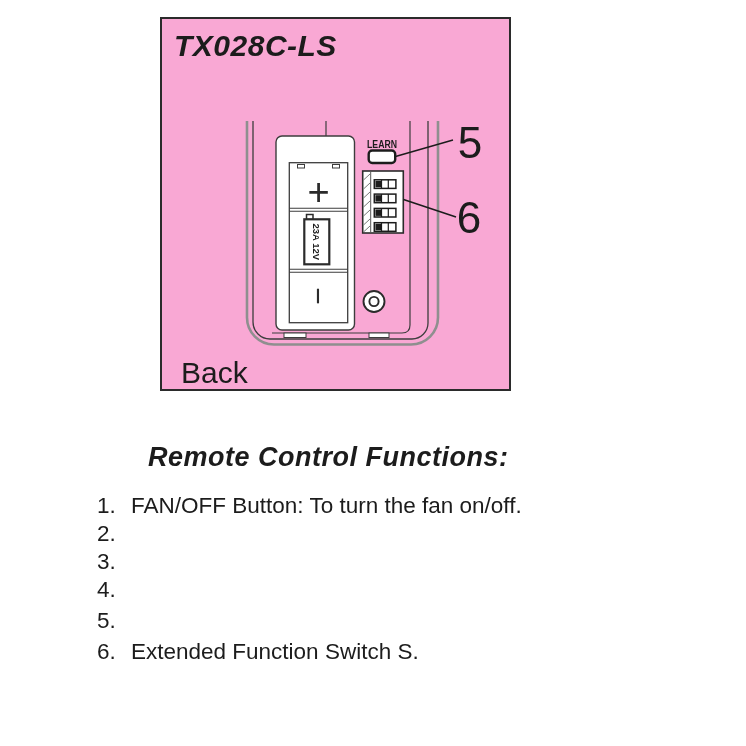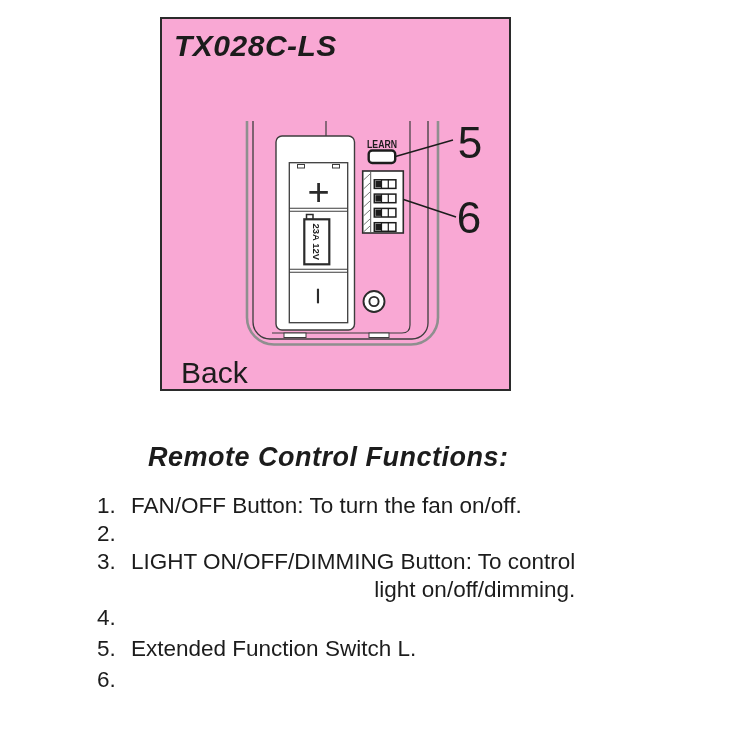--- a/index.html
+++ b/index.html
@@ -30,21 +30,21 @@
     font-size:27px;font-weight:bold;font-style:italic;
     letter-spacing:0.5px;white-space:nowrap;
   }
   .functions-list{
     position:absolute;left:97px;top:492px;width:620px;
     font-size:22.5px;line-height:28px;
   }
   .function-item{display:flex;align-items:flex-start;}
   .function-item.gap{margin-top:3px;}
   .item-number{width:34px;flex:0 0 34px;}
-  .item-text{white-space:pre-line;text-align:right;}
+  .item-text{white-space:pre-line;}
 </style>
 </head>
 <body>
 
 <div class="diagram-box">
 
   <div class="model-title">TX028C-LS</div>
 
   <svg class="remote-svg" width="347" height="370" viewBox="0 0 347 370">
 
@@ -116,26 +116,24 @@
 <div class="functions-list">
   <div class="function-item">
     <span class="item-number">1.</span>
     <span class="item-text">FAN/OFF Button: To turn the fan on/off.</span>
   </div>
   <div class="function-item">
     <span class="item-number">2.</span>
   </div>
   <div class="function-item">
     <span class="item-number">3.</span>
-    <span class="item-text">LIGHT ON/OFF/DIMMING Button: To control
-light on/off/dimming.</span>
   </div>
   <div class="function-item">
     <span class="item-number">4.</span>
   </div>
   <div class="function-item gap">
     <span class="item-number">5.</span>
-    <span class="item-text">Extended Function Switch L.</span>
   </div>
   <div class="function-item gap">
     <span class="item-number">6.</span>
+    <span class="item-text">Extended Function Switch S.</span>
   </div>
 </div>
 
 </body></html>

